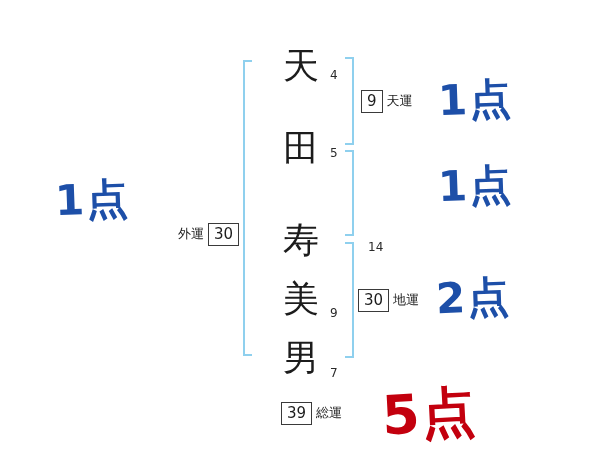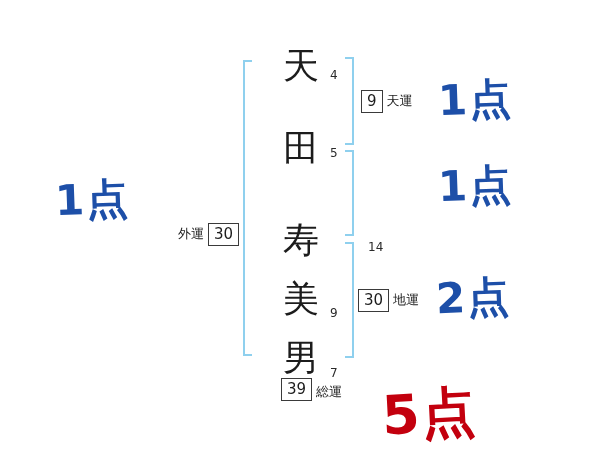--- a/index.html
+++ b/index.html
@@ -107,19 +107,19 @@
   <div class="abs score blue" style="left:438px; top:72px;">1点</div>
 
   <div class="abs score blue" style="left:438px; top:158px;">1点</div>
 
   <div class="abs fortune" style="left:358px; top:289px;">
     <span class="num">30</span>
     <span class="lbl">地運</span>
   </div>
   <div class="abs score blue" style="left:436px; top:270px;">2点</div>
 
-  <div class="abs fortune" style="left:281px; top:378px;align-items:flex-end;">
+  <div class="abs fortune" style="left:281px; top:402px;">
     <span class="num">39</span>
     <span class="lbl">総運</span>
   </div>
   <div class="abs score red" style="left:382px; top:378px;">5点</div>
 
 </div>
 
 </body></html>

